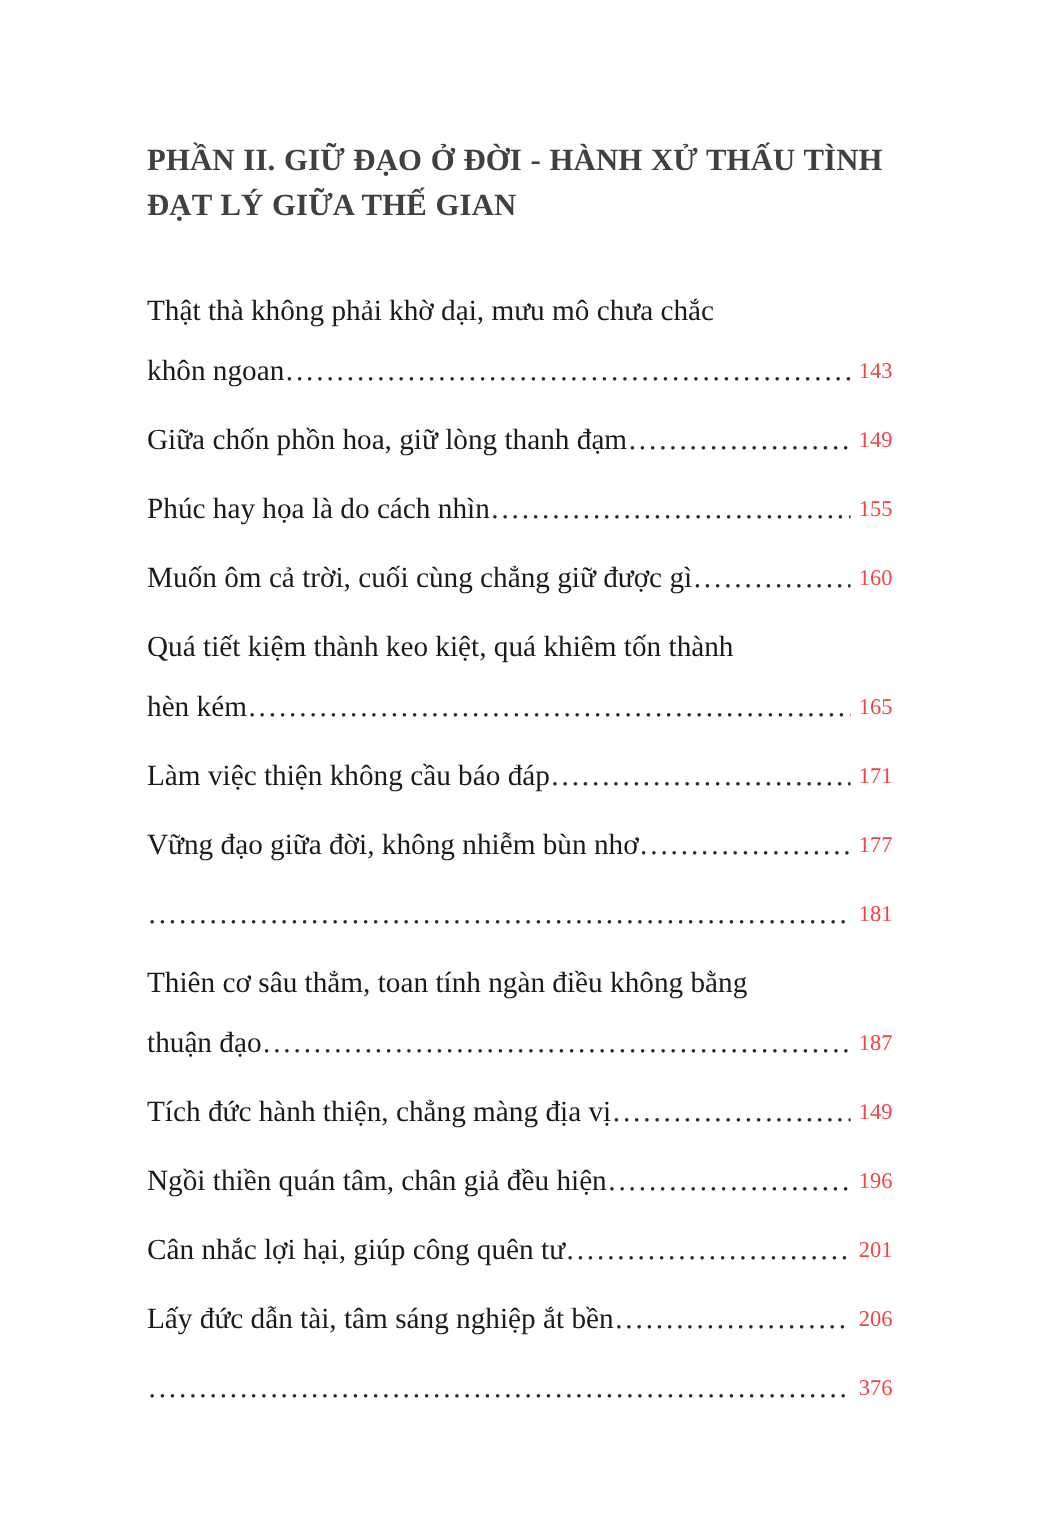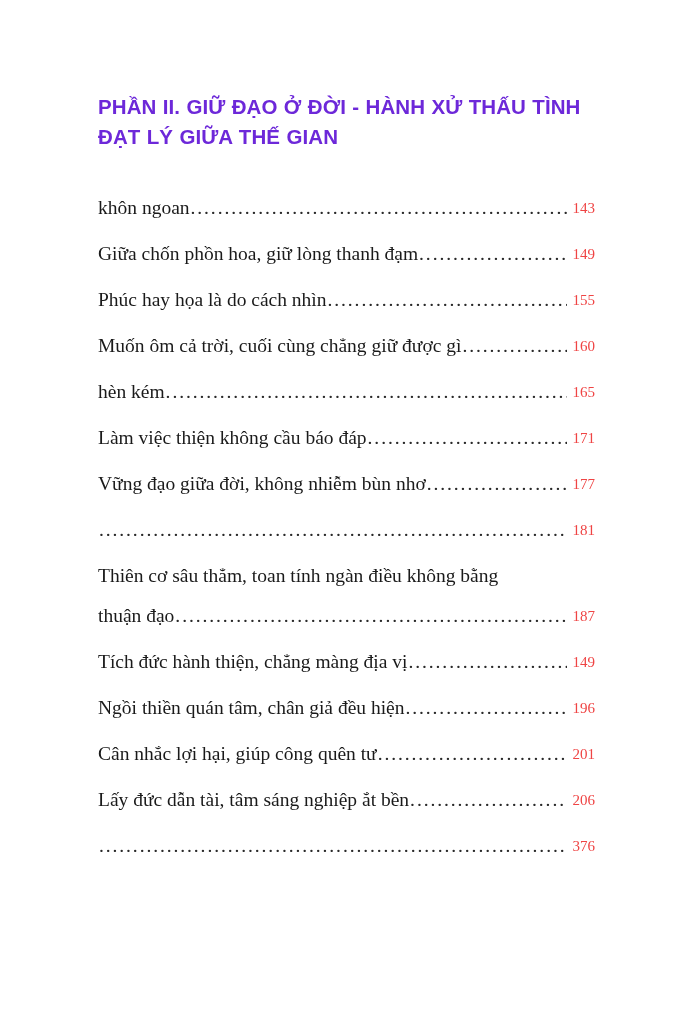--- a/index.html
+++ b/index.html
@@ -28,26 +28,26 @@
 
   .content {
     position: absolute;
     left: 98px;
     top: 92px;
     width: 497px;
   }
 
   
   .toc-heading {
-    font-family: Liberation Sans, sans-serif;
+    font-family: Liberation Serif, serif;
     font-weight: bold;
     font-size: 20.5px;
     line-height: 30px;
     letter-spacing: 0.1px;
-    color: #6d28d9;
+    color: #404040;
     margin: 0 0 36px 0;
     word-spacing: 0.5px;
   }
 
   
   .toc-list {
     list-style: none;
     margin: 0;
     padding: 0;
   }
@@ -100,20 +100,21 @@
 </head>
 <body>
 
 <div class="page">
   <div class="content">
 
     <h1 class="toc-heading">PHẦN II. GIỮ ĐẠO Ở ĐỜI - HÀNH XỬ THẤU TÌNH ĐẠT LÝ GIỮA THẾ GIAN</h1>
 
     <ul class="toc-list">
         <li class="toc-entry">
+          <span class="entry-line-1">Thật thà không phải khờ dại, mưu mô chưa chắc</span>
           <div class="entry-row">
             <span class="entry-text">khôn ngoan</span>
             <span class="dots">...........................................................................................................................................</span>
             <span class="page-num">143</span>
           </div>
         </li>
         <li class="toc-entry">
           <div class="entry-row">
             <span class="entry-text">Giữa chốn phồn hoa, giữ lòng thanh đạm</span>
             <span class="dots">...........................................................................................................................................</span>
@@ -128,20 +129,21 @@
           </div>
         </li>
         <li class="toc-entry">
           <div class="entry-row">
             <span class="entry-text">Muốn ôm cả trời, cuối cùng chẳng giữ được gì</span>
             <span class="dots">...........................................................................................................................................</span>
             <span class="page-num">160</span>
           </div>
         </li>
         <li class="toc-entry">
+          <span class="entry-line-1">Quá tiết kiệm thành keo kiệt, quá khiêm tốn thành</span>
           <div class="entry-row">
             <span class="entry-text">hèn kém</span>
             <span class="dots">...........................................................................................................................................</span>
             <span class="page-num">165</span>
           </div>
         </li>
         <li class="toc-entry">
           <div class="entry-row">
             <span class="entry-text">Làm việc thiện không cầu báo đáp</span>
             <span class="dots">...........................................................................................................................................</span>

